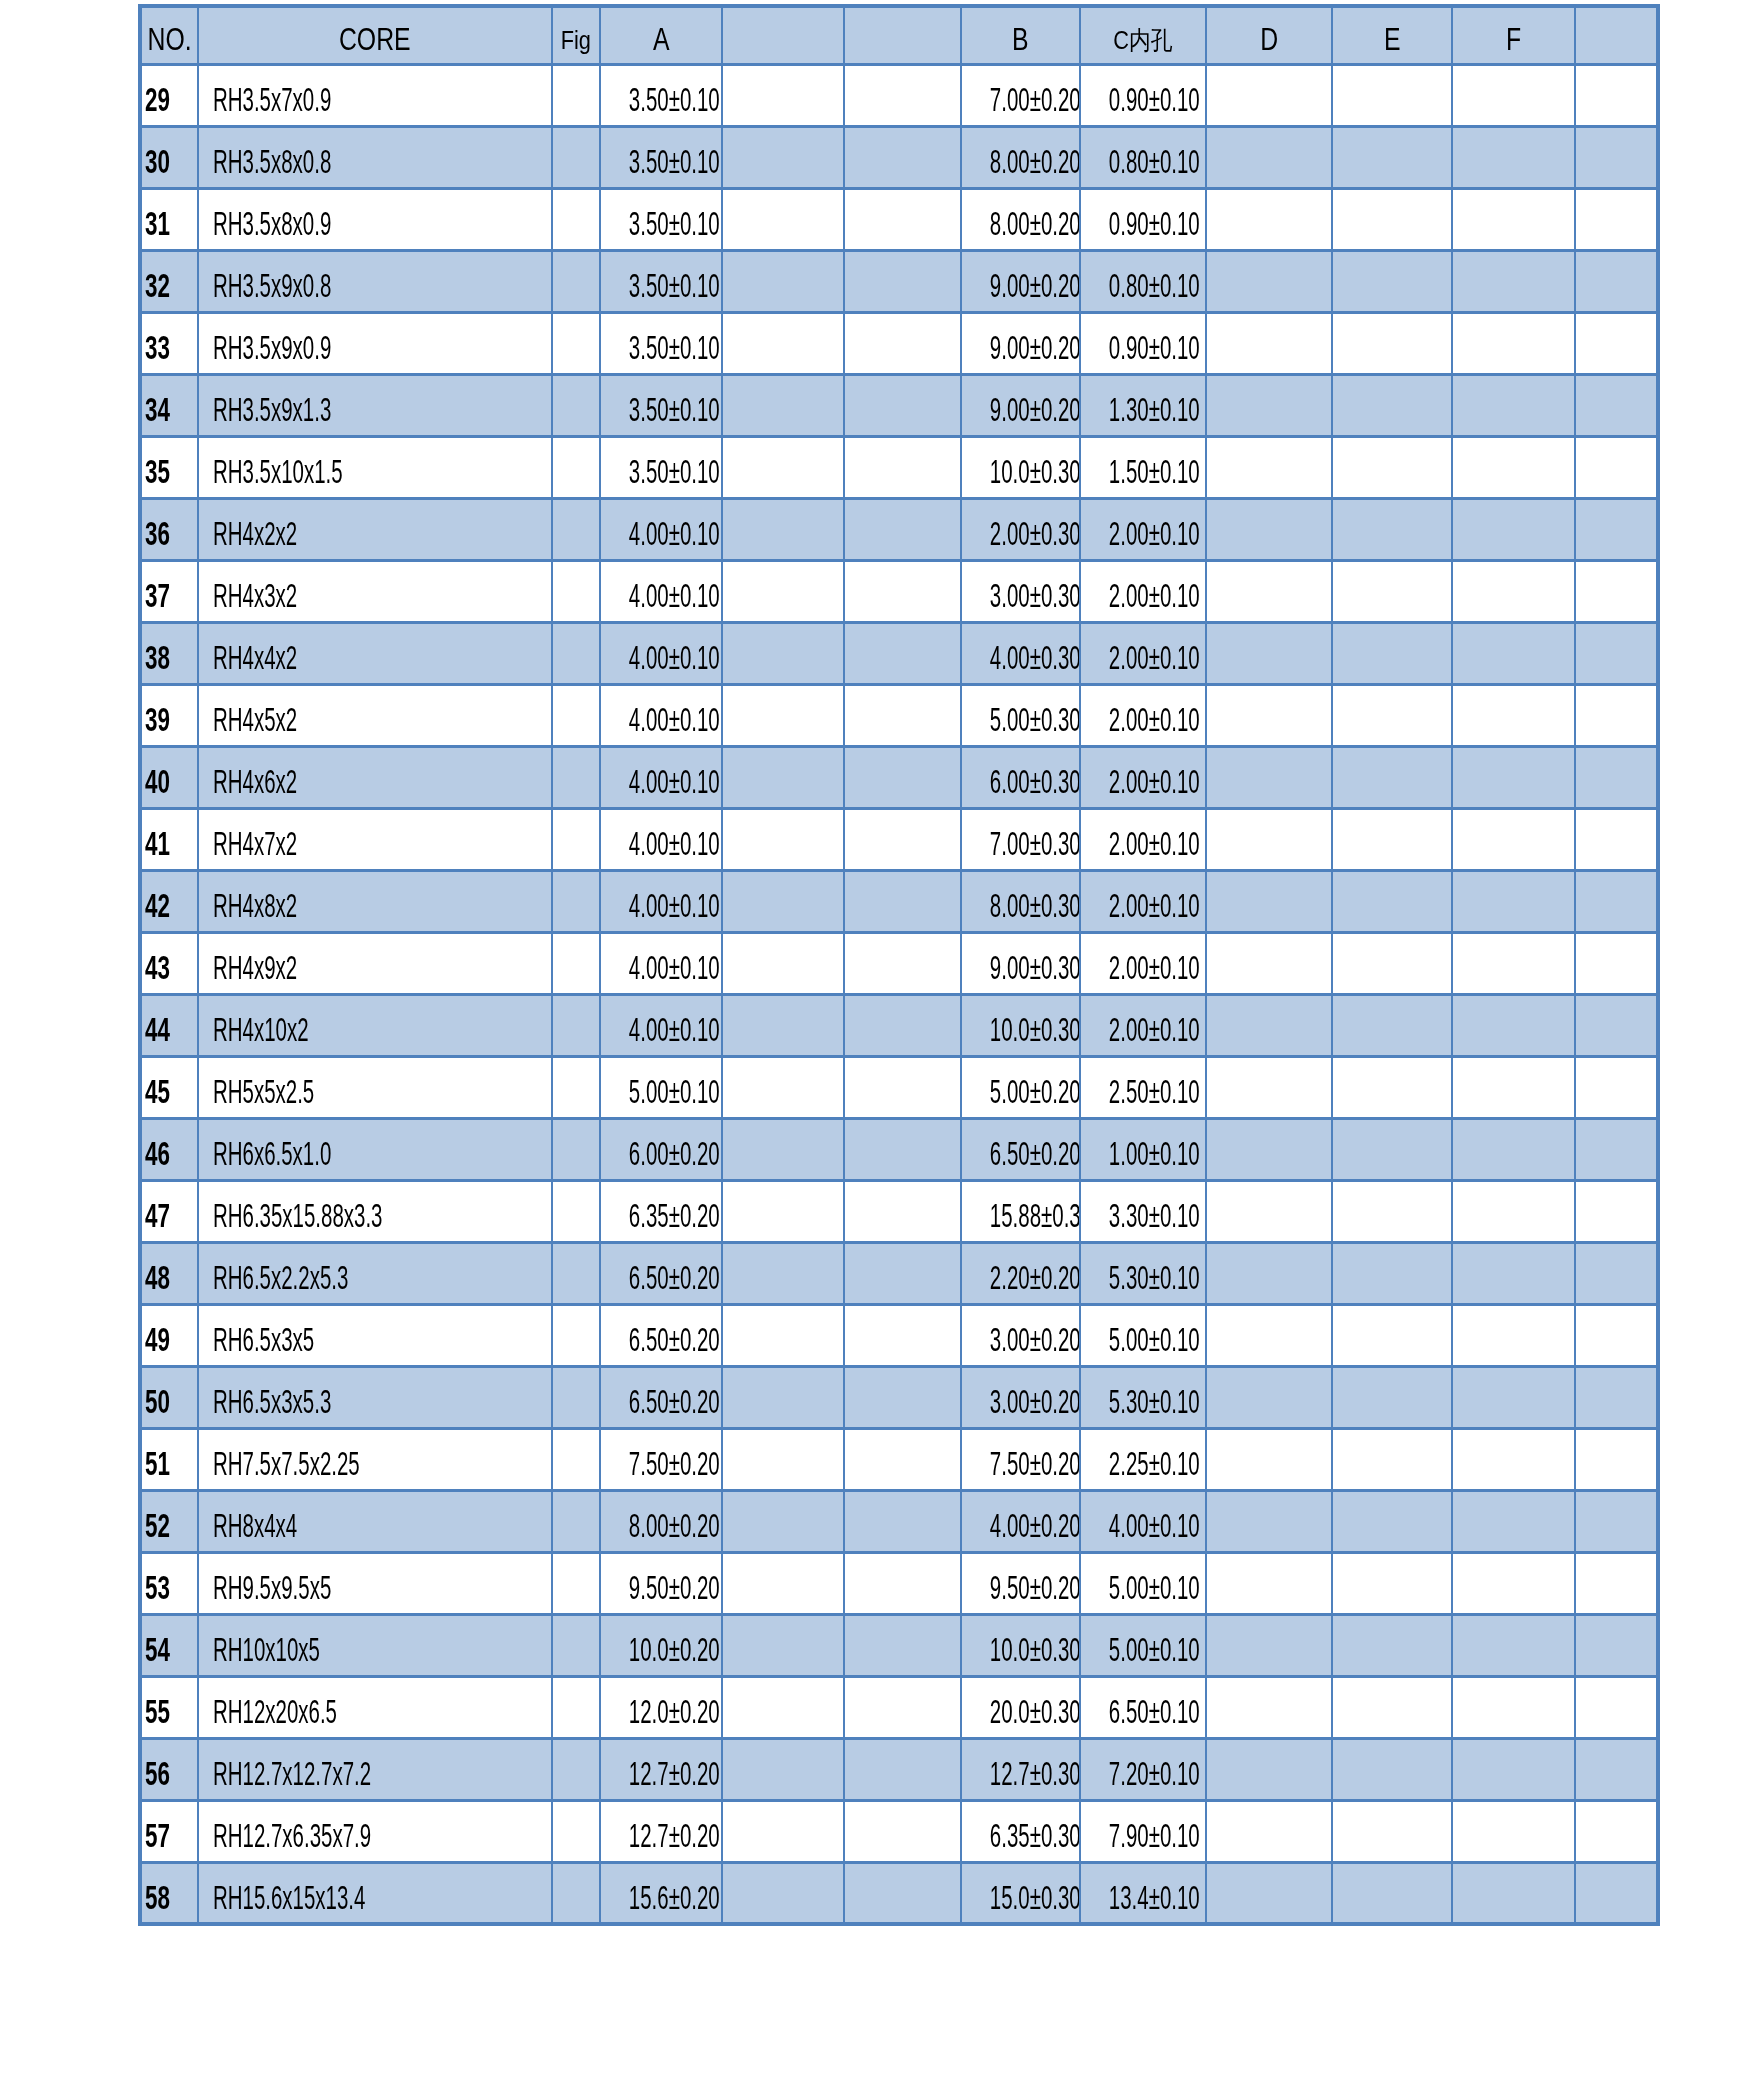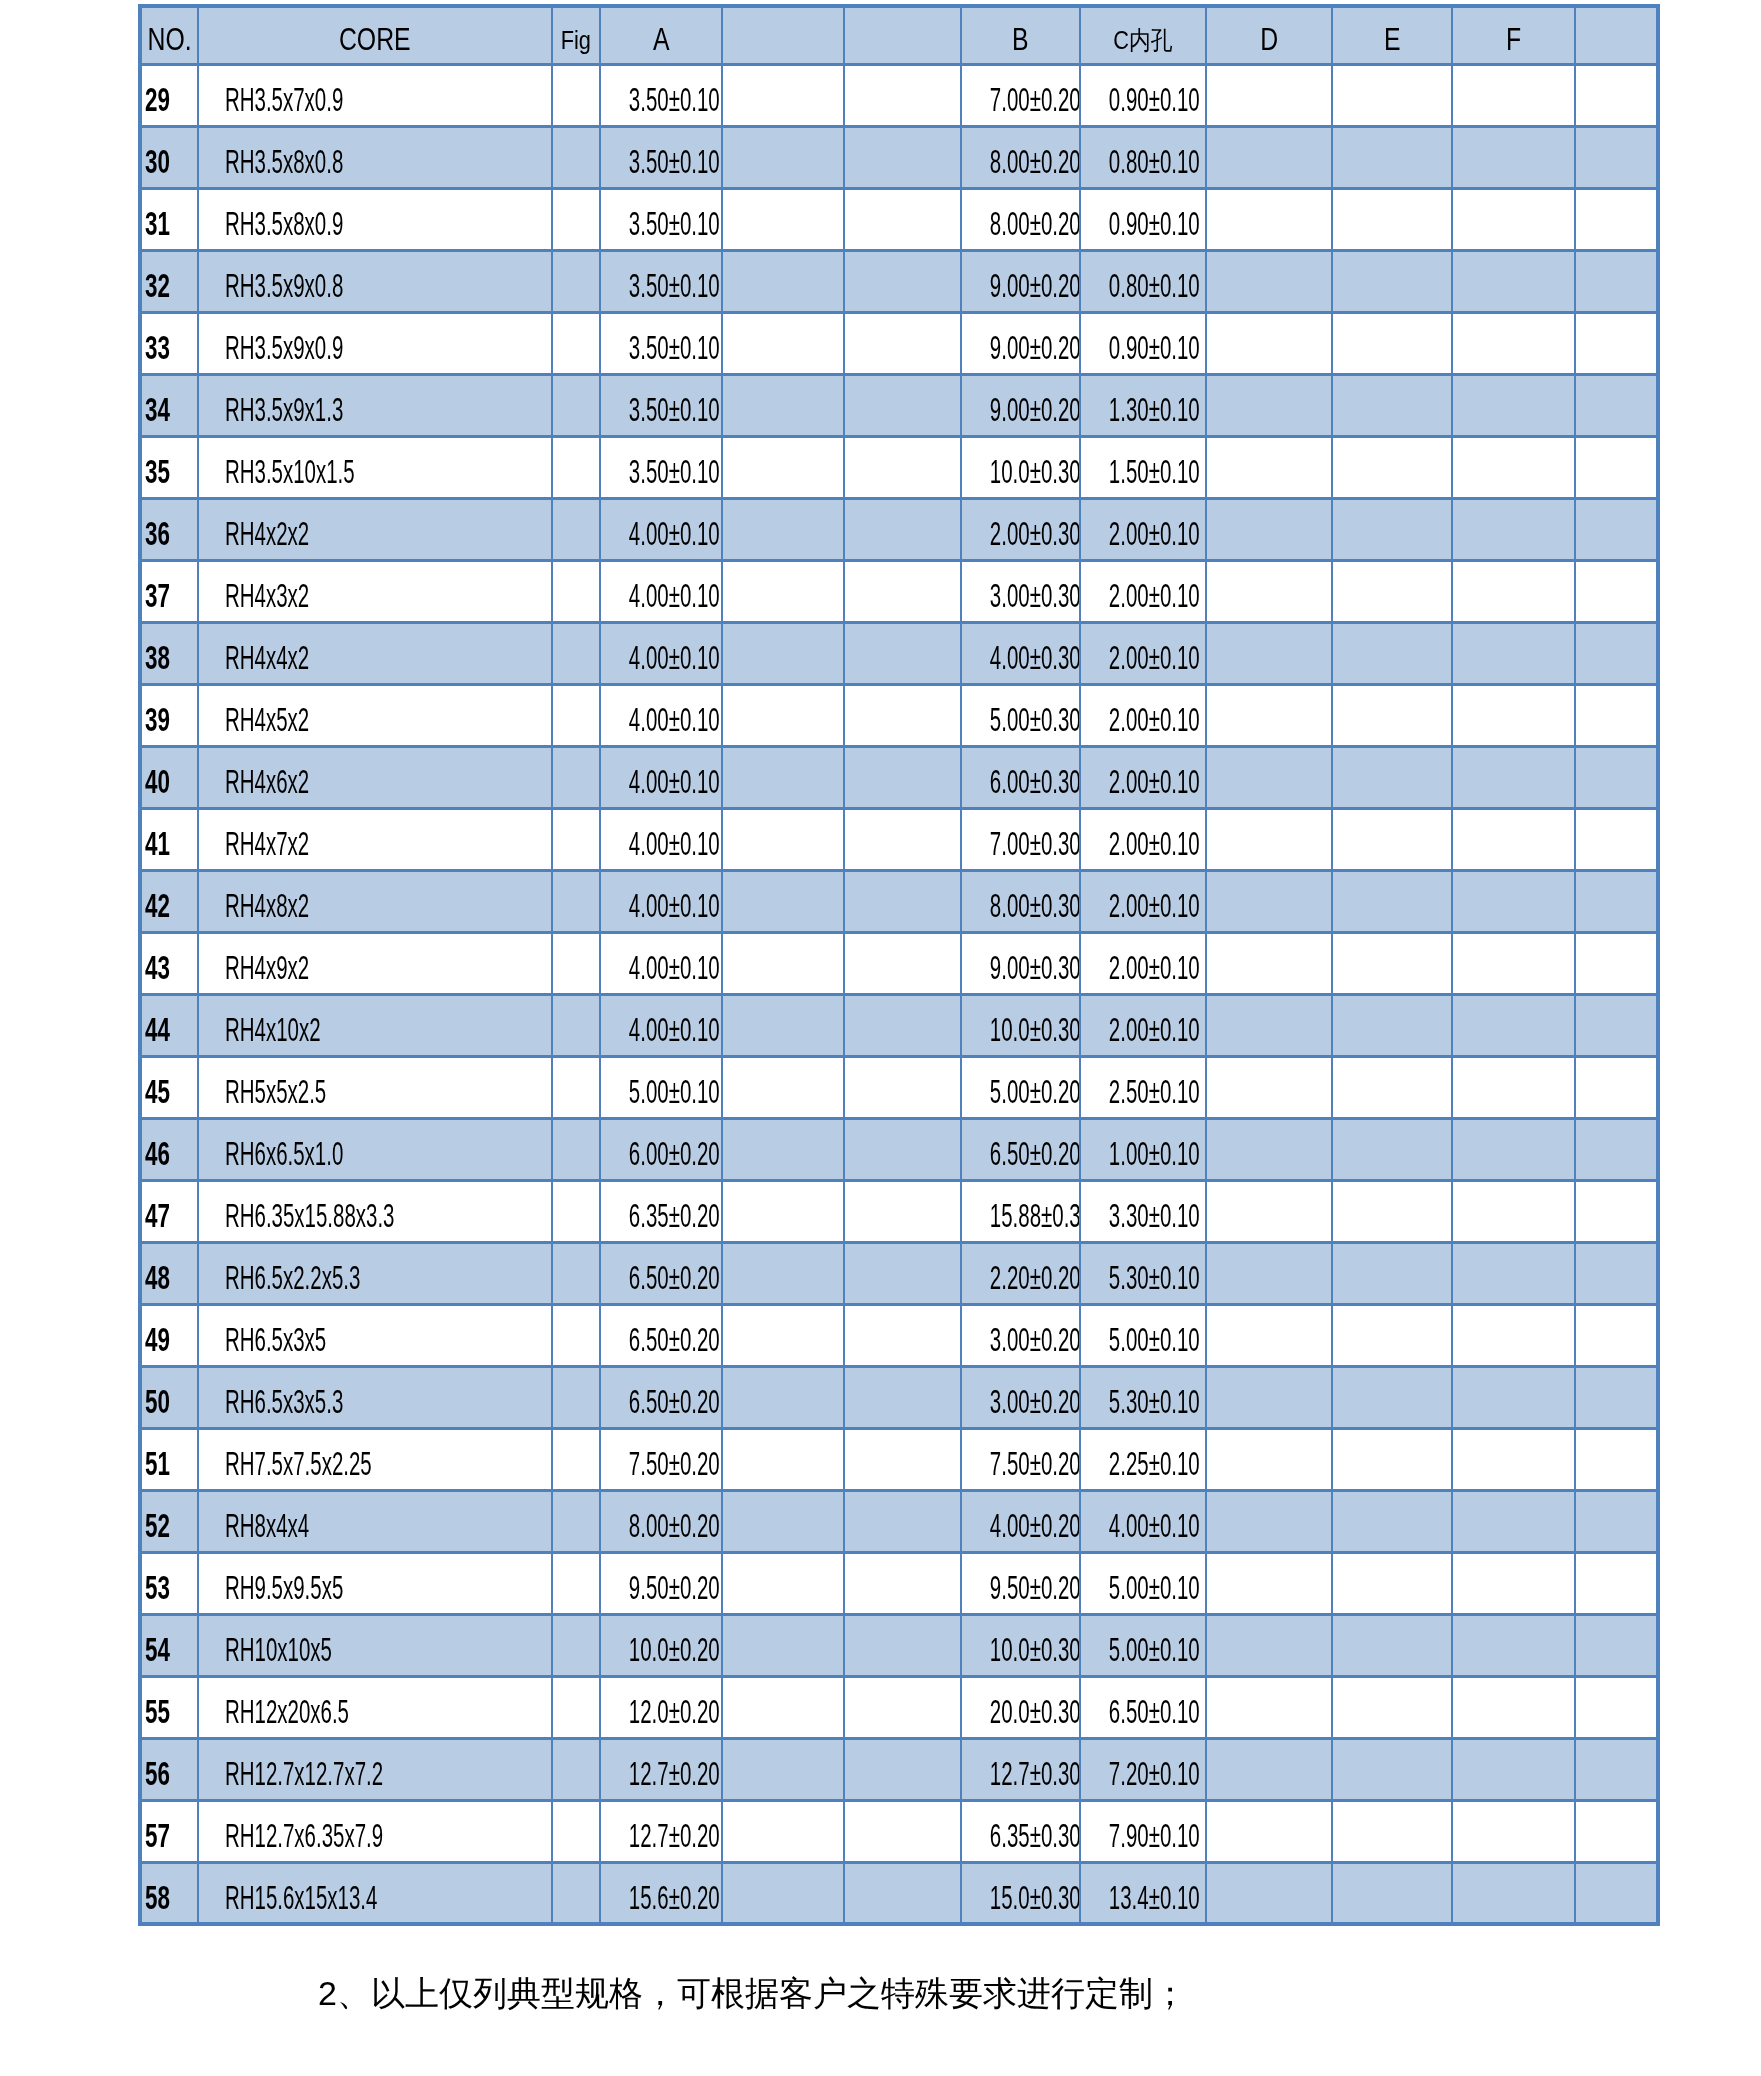--- a/index.html
+++ b/index.html
@@ -67,21 +67,21 @@
     text-align: left;
     padding-left: 2.8px;
     font-weight: bold;
   }
   table.spec td.col-no span {
     transform: scaleX(0.68);
     transform-origin: left center;
   }
   table.spec td.col-core {
     text-align: left;
-    padding-left: 26px;
+    padding-left: 14px;
   }
   table.spec td.col-core span {
     transform-origin: left center;
   }
   .notes {
     position: absolute;
     left: 210px;
     top: 1966px;
     font-size: 34px;
     line-height: 54px;
@@ -543,15 +543,14 @@
     <td><span></span></td>
     <td><span></span></td>
     <td><span></span></td>
     <td><span></span></td>
   </tr>
       </tbody>
   </table>
 </div>
 
 <div class="notes">
-  <div class="line2">2、以上仅列典型规格，可根据客户之特殊要求进行定制；</div>
 </div>
 
 
 </body></html>

